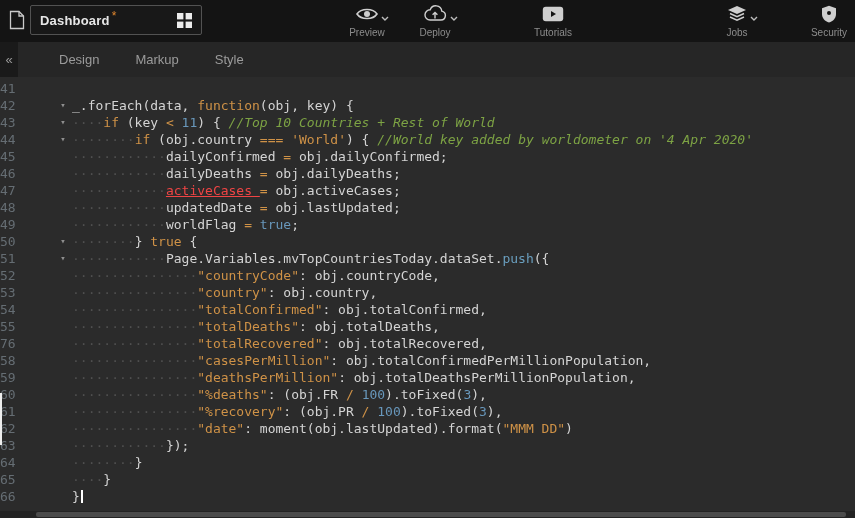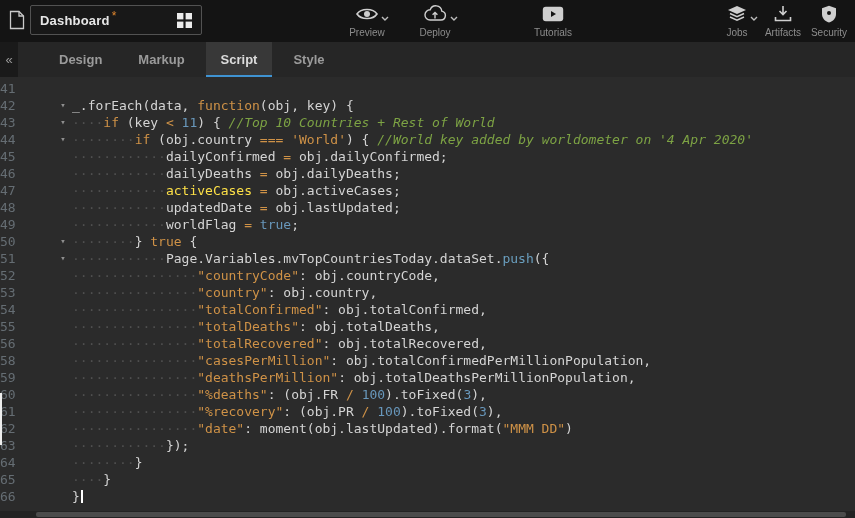--- a/index.html
+++ b/index.html
@@ -34,21 +34,21 @@
   .tool-security{left:799px;}
   
   .tabbar{
     position:absolute;top:42px;left:0;width:855px;height:35px;background:#262626;
     display:flex;align-items:stretch;
   }
   .collapse-btn{
     width:18px;background:#1a1a1a;color:#9a9a9a;display:flex;align-items:center;
     justify-content:center;font-size:13px;cursor:pointer;flex:none;
   }
-  .tabs{display:flex;margin-left:26px;font-weight:bold;}
+  .tabs{display:flex;margin-left:26px;}
   .tab{
     padding:0 15px;display:flex;align-items:center;color:#9b9b9b;font-size:13px;
     cursor:pointer;margin-right:6px;
   }
   .tab.active{background:#383838;color:#dcdcdc;box-shadow:inset 0 -2px 0 #3f93d2;}
   
   .editor{
     position:absolute;top:77px;left:0;width:855px;bottom:0;background:#2b2b2b;
     font-family:"DejaVu Sans Mono","Liberation Mono",monospace;font-size:13px;
     line-height:17px;overflow:hidden;padding-top:3px;box-sizing:border-box;
@@ -144,73 +144,61 @@
       </span>
       <span class="chev">
         <svg width="8" height="5" viewBox="0 0 8 5">
             <path d="M1 1 L4 4 L7 1" stroke="#bdbdbd" fill="none" stroke-width="1.4"></path>
           </svg>
       </span>
     </span>
     <span class="tlabel">Jobs</span>
   </div>
 
-  <div class="tool tool-artifacts">
-    <span class="ticon">
-      <span>
-        <svg width="18" height="17" viewBox="0 0 18 17">
-          <path d="M9 1 V9 M5.5 6 L9 9.5 L12.5 6" stroke="#cfcfcf" fill="none" stroke-width="1.6"></path>
-          <path d="M1.5 12 V15.5 H16.5 V12" stroke="#cfcfcf" fill="none" stroke-width="1.6"></path>
-        </svg>
-      </span>
-    </span>
-    <span class="tlabel">Artifacts</span>
-  </div>
 
   <div class="tool tool-security">
     <span class="ticon">
       <span>
         <svg width="16" height="18" viewBox="0 0 16 18">
           <path d="M8 0.8 L15 3.3 V9 C15 13.5 12 16.2 8 17.5 C4 16.2 1 13.5 1 9 V3.3 Z" fill="#cfcfcf"></path>
           <circle cx="8" cy="8" r="2" fill="#141414"></circle>
         </svg>
       </span>
     </span>
     <span class="tlabel">Security</span>
   </div>
 </div>
 
 <div class="tabbar">
   <div class="collapse-btn">«</div>
   <div class="tabs">
     <div class="tab">Design</div>
     <div class="tab">Markup</div>
-    <div class="tab active">Script</div>
     <div class="tab">Style</div>
   </div>
 </div>
 
 <div class="editor">
   <div id="code-lines">
       <div class="line"><span class="ln">41</span><span class="fold"></span><span class="txt"></span></div>
       <div class="line"><span class="ln">42</span><span class="fold">▾</span><span class="txt"><span style="color: rgb(212, 212, 212);">_.forEach(data, </span><span style="color: rgb(207, 146, 71);">function</span><span style="color: rgb(212, 212, 212);">(obj, key) {</span></span></div>
       <div class="line"><span class="ln">43</span><span class="fold">▾</span><span class="txt"><span style="color: rgb(79, 79, 79);">····</span><span style="color: rgb(207, 146, 71);">if</span><span style="color: rgb(212, 212, 212);"> (key </span><span style="color: rgb(207, 146, 71);">&lt;</span><span style="color: rgb(212, 212, 212);"> </span><span style="color: rgb(104, 151, 187);">11</span><span style="color: rgb(212, 212, 212);">) { </span><span style="color: rgb(125, 163, 68); font-style: italic;">//Top 10 Countries + Rest of World</span></span></div>
       <div class="line"><span class="ln">44</span><span class="fold">▾</span><span class="txt"><span style="color: rgb(79, 79, 79);">········</span><span style="color: rgb(207, 146, 71);">if</span><span style="color: rgb(212, 212, 212);"> (obj.country </span><span style="color: rgb(207, 146, 71);">===</span><span style="color: rgb(212, 212, 212);"> </span><span style="color: rgb(207, 146, 71);">'World'</span><span style="color: rgb(212, 212, 212);">) { </span><span style="color: rgb(125, 163, 68); font-style: italic;">//World key added by worldometer on '4 Apr 2020'</span></span></div>
       <div class="line"><span class="ln">45</span><span class="fold"></span><span class="txt"><span style="color: rgb(79, 79, 79);">············</span><span style="color: rgb(212, 212, 212);">dailyConfirmed </span><span style="color: rgb(207, 146, 71);">=</span><span style="color: rgb(212, 212, 212);"> obj.dailyConfirmed;</span></span></div>
       <div class="line"><span class="ln">46</span><span class="fold"></span><span class="txt"><span style="color: rgb(79, 79, 79);">············</span><span style="color: rgb(212, 212, 212);">dailyDeaths </span><span style="color: rgb(207, 146, 71);">=</span><span style="color: rgb(212, 212, 212);"> obj.dailyDeaths;</span></span></div>
-      <div class="line"><span class="ln">47</span><span class="fold"></span><span class="txt"><span style="color: rgb(79, 79, 79);">············</span><span style="color: #fde047;">activeCases </span><span style="color: rgb(207, 146, 71);">=</span><span style="color: rgb(212, 212, 212);"> obj.activeCases;</span></span></div>
+      <div class="line"><span class="ln">47</span><span class="fold"></span><span class="txt"><span style="color: rgb(79, 79, 79);">············</span><span style="color: #ef4444; text-decoration: underline;">activeCases </span><span style="color: rgb(207, 146, 71);">=</span><span style="color: rgb(212, 212, 212);"> obj.activeCases;</span></span></div>
       <div class="line"><span class="ln">48</span><span class="fold"></span><span class="txt"><span style="color: rgb(79, 79, 79);">············</span><span style="color: rgb(212, 212, 212);">updatedDate </span><span style="color: rgb(207, 146, 71);">=</span><span style="color: rgb(212, 212, 212);"> obj.lastUpdated;</span></span></div>
       <div class="line"><span class="ln">49</span><span class="fold"></span><span class="txt"><span style="color: rgb(79, 79, 79);">············</span><span style="color: rgb(212, 212, 212);">worldFlag </span><span style="color: rgb(207, 146, 71);">=</span><span style="color: rgb(212, 212, 212);"> </span><span style="color: rgb(104, 151, 187);">true</span><span style="color: rgb(212, 212, 212);">;</span></span></div>
       <div class="line"><span class="ln">50</span><span class="fold">▾</span><span class="txt"><span style="color: rgb(79, 79, 79);">········</span><span style="color: rgb(212, 212, 212);">} </span><span style="color: rgb(207, 146, 71);">true</span><span style="color: rgb(212, 212, 212);"> {</span></span></div>
       <div class="line"><span class="ln">51</span><span class="fold">▾</span><span class="txt"><span style="color: rgb(79, 79, 79);">············</span><span style="color: rgb(212, 212, 212);">Page.Variables.mvTopCountriesToday.dataSet.</span><span style="color: rgb(106, 159, 191);">push</span><span style="color: rgb(212, 212, 212);">({</span></span></div>
       <div class="line"><span class="ln">52</span><span class="fold"></span><span class="txt"><span style="color: rgb(79, 79, 79);">················</span><span style="color: rgb(207, 146, 71);">"countryCode"</span><span style="color: rgb(212, 212, 212);">: obj.countryCode,</span></span></div>
       <div class="line"><span class="ln">53</span><span class="fold"></span><span class="txt"><span style="color: rgb(79, 79, 79);">················</span><span style="color: rgb(207, 146, 71);">"country"</span><span style="color: rgb(212, 212, 212);">: obj.country,</span></span></div>
       <div class="line"><span class="ln">54</span><span class="fold"></span><span class="txt"><span style="color: rgb(79, 79, 79);">················</span><span style="color: rgb(207, 146, 71);">"totalConfirmed"</span><span style="color: rgb(212, 212, 212);">: obj.totalConfirmed,</span></span></div>
       <div class="line"><span class="ln">55</span><span class="fold"></span><span class="txt"><span style="color: rgb(79, 79, 79);">················</span><span style="color: rgb(207, 146, 71);">"totalDeaths"</span><span style="color: rgb(212, 212, 212);">: obj.totalDeaths,</span></span></div>
-      <div class="line"><span class="ln">56</span><span class="fold"></span><span class="txt"><span style="color: rgb(79, 79, 79);">················</span><span style="color: rgb(207, 146, 71);">"totalRecovered"</span><span style="color: rgb(212, 212, 212);">: obj.totalRecovered,</span></span></div>
+      <div class="line"><span class="ln">76</span><span class="fold"></span><span class="txt"><span style="color: rgb(79, 79, 79);">················</span><span style="color: rgb(207, 146, 71);">"totalRecovered"</span><span style="color: rgb(212, 212, 212);">: obj.totalRecovered,</span></span></div>
       <div class="line"><span class="ln">58</span><span class="fold"></span><span class="txt"><span style="color: rgb(79, 79, 79);">················</span><span style="color: rgb(207, 146, 71);">"casesPerMillion"</span><span style="color: rgb(212, 212, 212);">: obj.totalConfirmedPerMillionPopulation,</span></span></div>
       <div class="line"><span class="ln">59</span><span class="fold"></span><span class="txt"><span style="color: rgb(79, 79, 79);">················</span><span style="color: rgb(207, 146, 71);">"deathsPerMillion"</span><span style="color: rgb(212, 212, 212);">: obj.totalDeathsPerMillionPopulation,</span></span></div>
       <div class="line"><span class="ln">60</span><span class="fold"></span><span class="txt"><span style="color: rgb(79, 79, 79);">················</span><span style="color: rgb(207, 146, 71);">"%deaths"</span><span style="color: rgb(212, 212, 212);">: (obj.FR </span><span style="color: rgb(207, 146, 71);">/</span><span style="color: rgb(212, 212, 212);"> </span><span style="color: rgb(104, 151, 187);">100</span><span style="color: rgb(212, 212, 212);">).toFixed(</span><span style="color: rgb(104, 151, 187);">3</span><span style="color: rgb(212, 212, 212);">),</span></span></div>
       <div class="line"><span class="ln">61</span><span class="fold"></span><span class="txt"><span style="color: rgb(79, 79, 79);">················</span><span style="color: rgb(207, 146, 71);">"%recovery"</span><span style="color: rgb(212, 212, 212);">: (obj.PR </span><span style="color: rgb(207, 146, 71);">/</span><span style="color: rgb(212, 212, 212);"> </span><span style="color: rgb(104, 151, 187);">100</span><span style="color: rgb(212, 212, 212);">).toFixed(</span><span style="color: rgb(104, 151, 187);">3</span><span style="color: rgb(212, 212, 212);">),</span></span></div>
       <div class="line"><span class="ln">62</span><span class="fold"></span><span class="txt"><span style="color: rgb(79, 79, 79);">················</span><span style="color: rgb(207, 146, 71);">"date"</span><span style="color: rgb(212, 212, 212);">: moment(obj.lastUpdated).format(</span><span style="color: rgb(207, 146, 71);">"MMM DD"</span><span style="color: rgb(212, 212, 212);">)</span></span></div>
       <div class="line"><span class="ln">63</span><span class="fold"></span><span class="txt"><span style="color: rgb(79, 79, 79);">············</span><span style="color: rgb(212, 212, 212);">});</span></span></div>
       <div class="line"><span class="ln">64</span><span class="fold"></span><span class="txt"><span style="color: rgb(79, 79, 79);">········</span><span style="color: rgb(212, 212, 212);">}</span></span></div>
       <div class="line"><span class="ln">65</span><span class="fold"></span><span class="txt"><span style="color: rgb(79, 79, 79);">····</span><span style="color: rgb(212, 212, 212);">}</span></span></div>
       <div class="line"><span class="ln">66</span><span class="fold"></span><span class="txt"><span style="color: rgb(212, 212, 212);">}</span><span class="caret"></span></span></div>
     </div>

